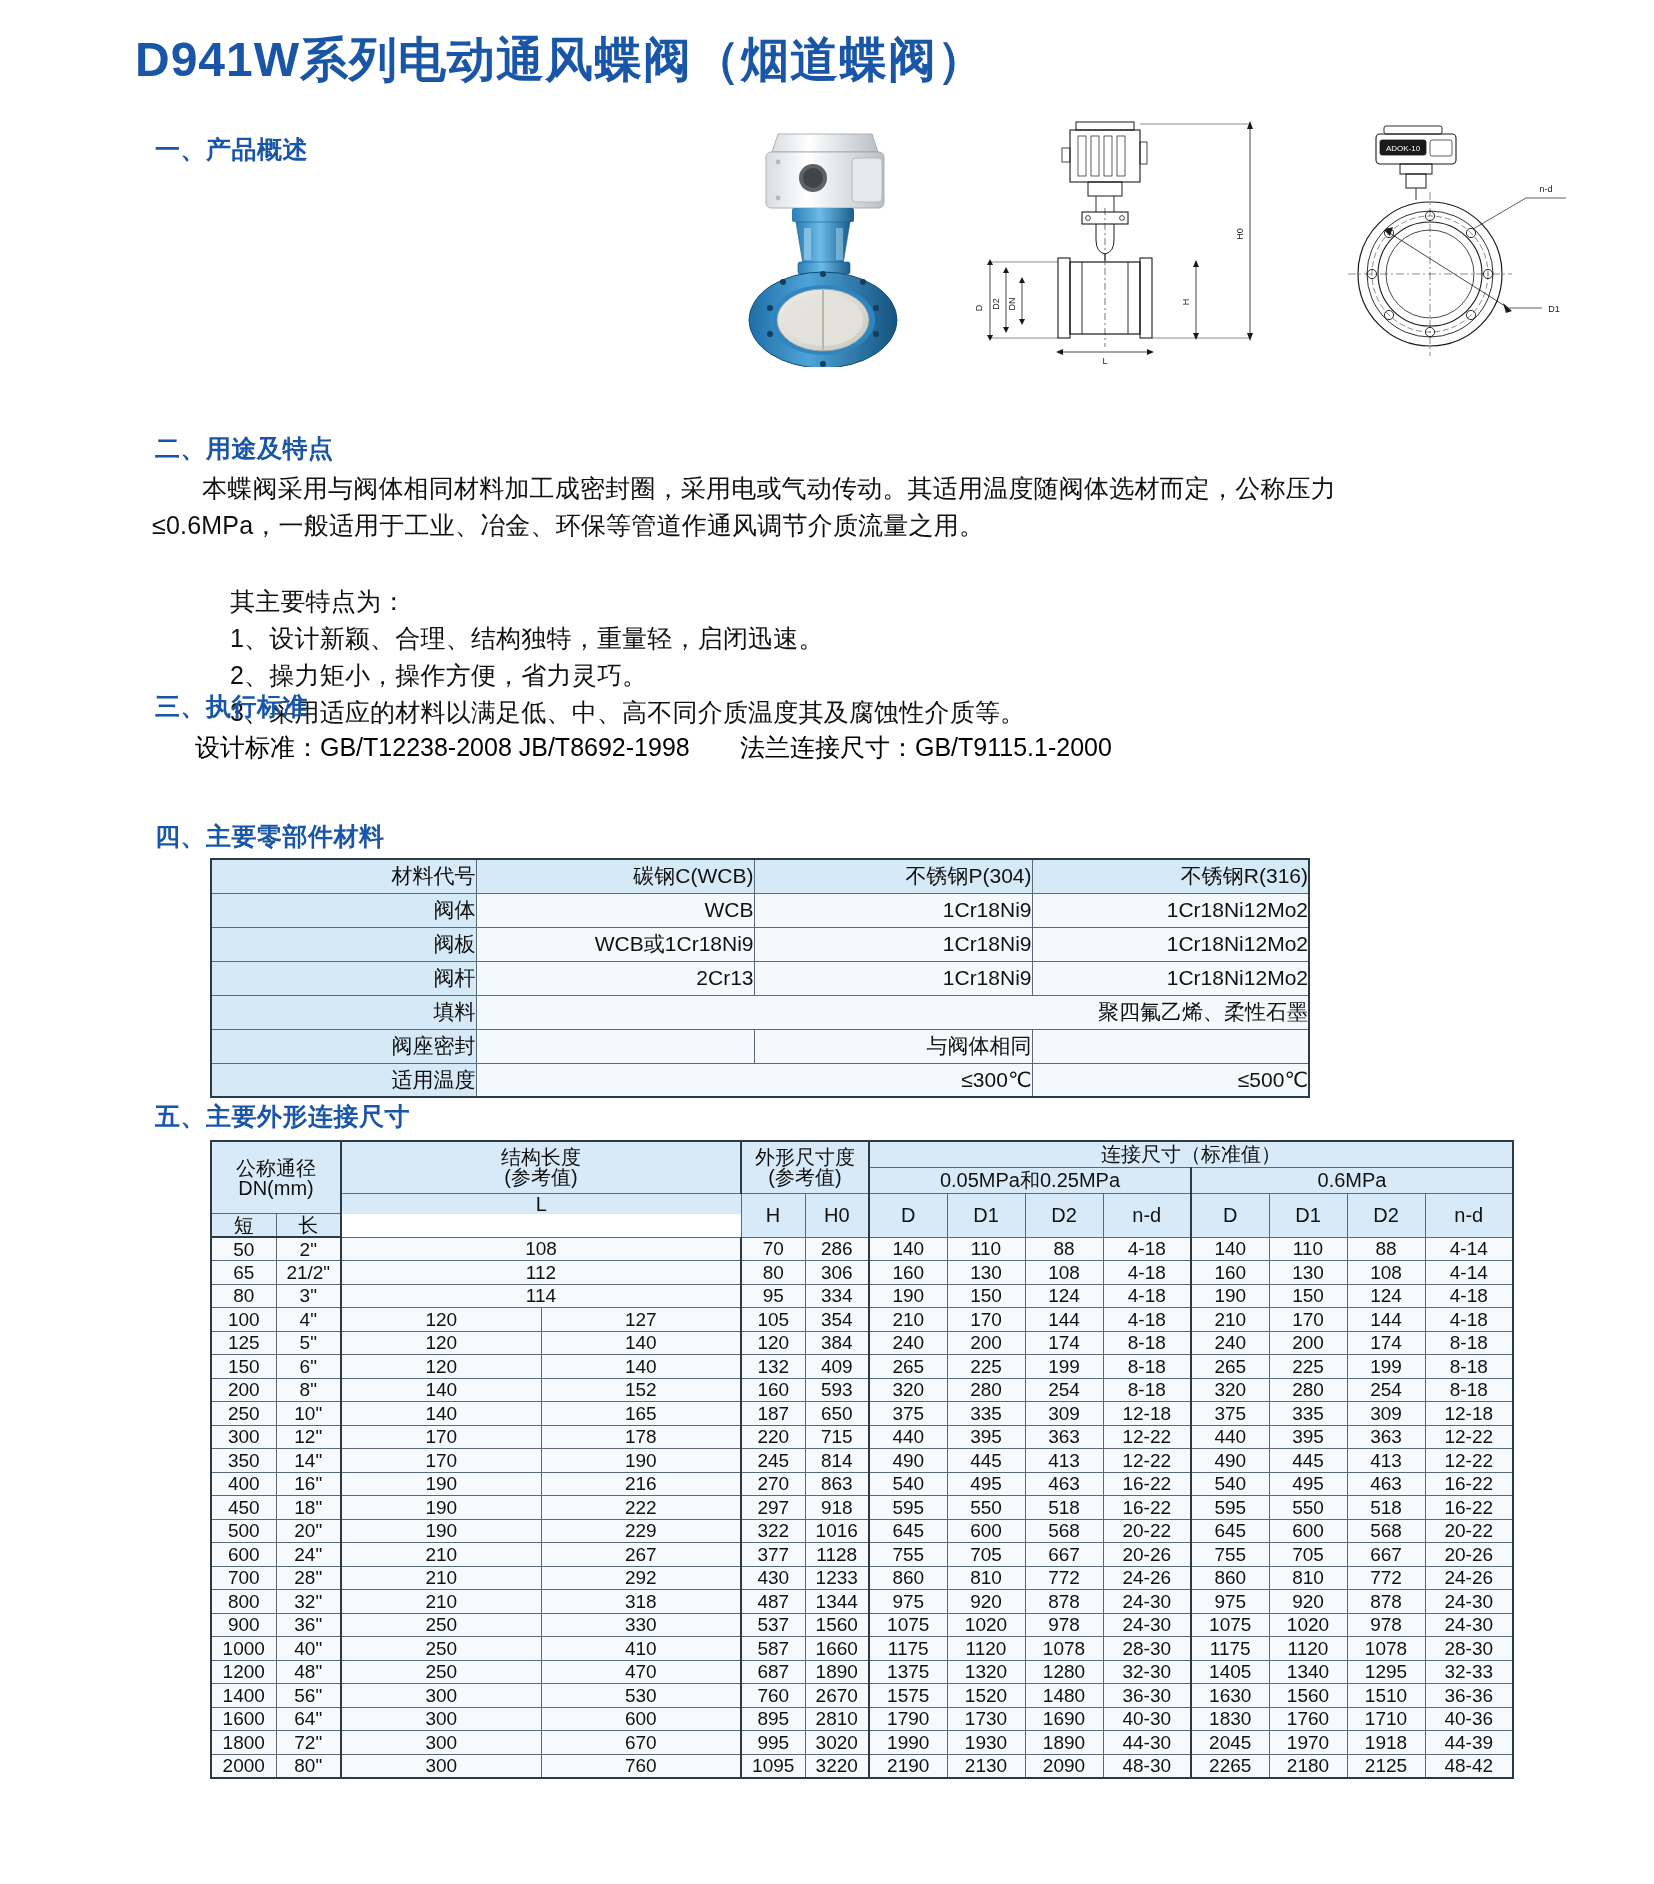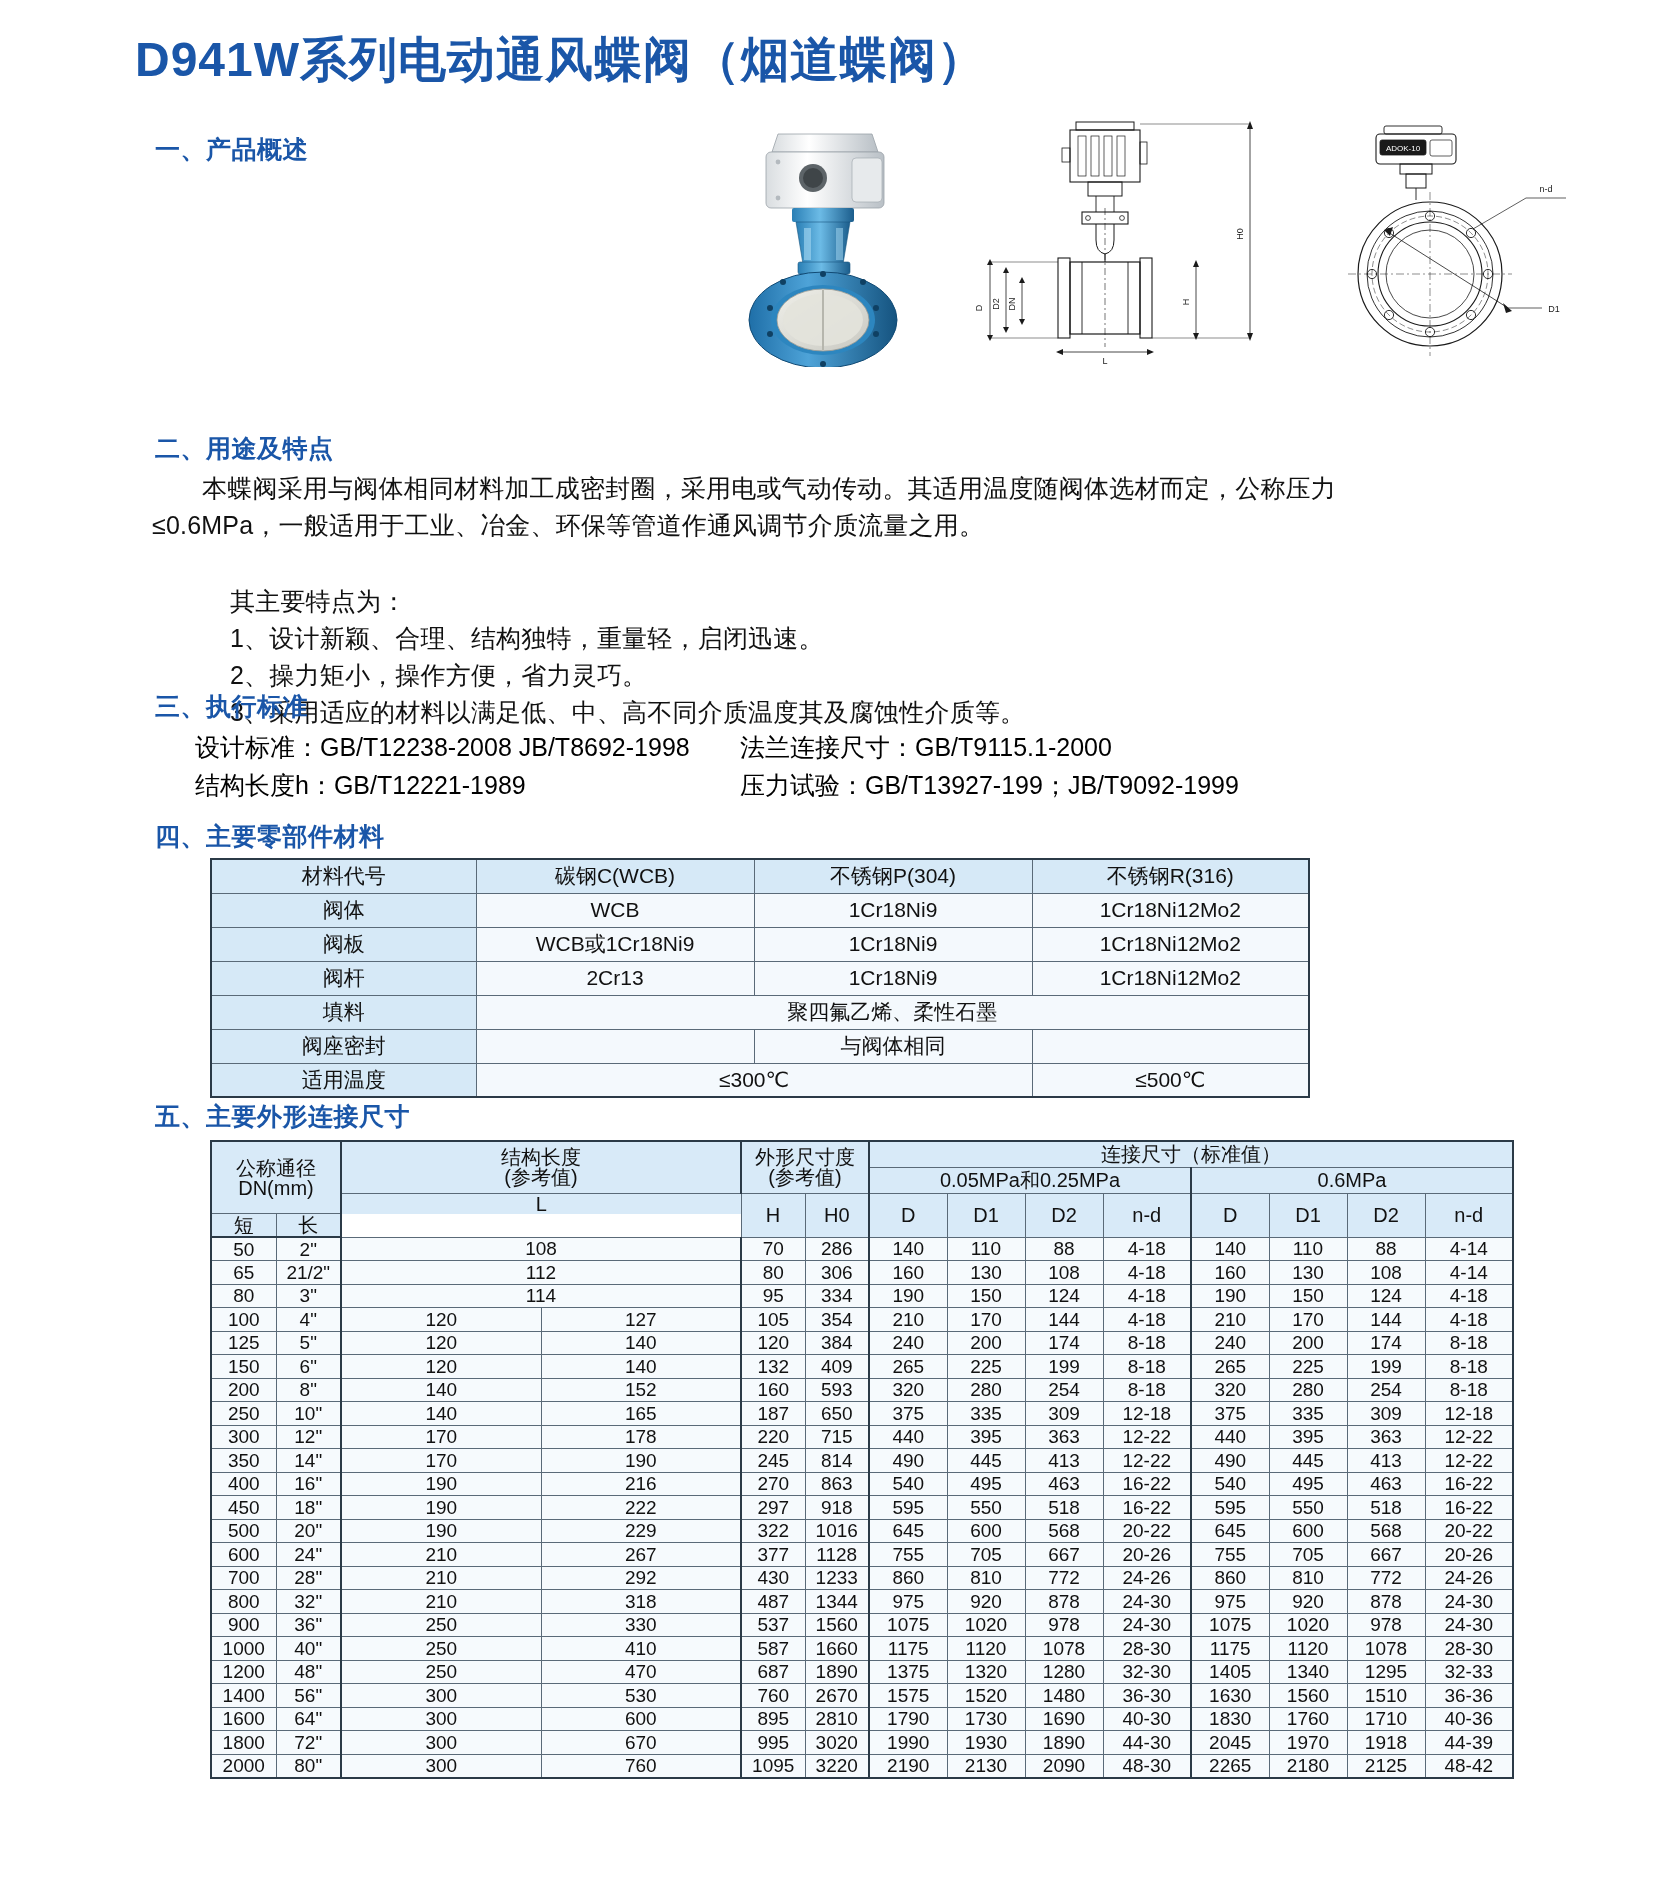--- a/index.html
+++ b/index.html
@@ -80,21 +80,21 @@
   
   table { border-collapse: collapse; width: 100%; }
   td, th {
     border: 1px solid #5a6a78;
     text-align: center;
     font-weight: normal;
     font-size: 20px;
     padding: 0;
     color: #111;
   }
-  .mat-table td { height: 34px; font-size: 21px; background: #f4f9fd; }
+  .mat-table td { height: 34px; font-size: 21px; background: #f4f9fd; text-align: right; }
   .mat-table td.lbl { background: #d6e9f7; }
   .mat-table tr.hdr td { background: #d6e9f7; }
   .mat-table tr.hdr td.lbl { background: #d6e9f7; }
 
   .dim-table td { height: 23.5px; font-size: 19px; background: #f6fafd; line-height: 1; }
   .dim-table thead td { background: #d8eaf8; font-size: 20px; }
   .dim-table .thick-r { border-right: 2px solid #2b3a47; }
   .dim-table .thick-b { border-bottom: 2px solid #2b3a47; }
   .outer { border: 2px solid #2b3a47; }
 
@@ -290,24 +290,20 @@
     <div class="body-text">2、操力矩小，操作方便，省力灵巧。</div>
     <div class="body-text">3、采用适应的材料以满足低、中、高不同介质温度其及腐蚀性介质等。</div>
   </div>
 
   <div class="sec-head std-head">三、执行标准</div>
   <div class="std-body">
     <div class="std-line">
       <div class="c1 nowrap">设计标准：GB/T12238-2008 JB/T8692-1998</div>
       <div class="nowrap">法兰连接尺寸：GB/T9115.1-2000</div>
     </div>
-    <div class="std-line">
-      <div class="c1 nowrap">结构长度h：GB/T12221-1989</div>
-      <div class="nowrap">压力试验：GB/T13927-199；JB/T9092-1999</div>
-    </div>
   </div>
 
   <div class="sec-head mat-head">四、主要零部件材料</div>
   <div class="mat-table-wrap">
     <table class="mat-table outer">
       <tbody>
         <tr class="hdr">
           <td class="lbl" style="width:265px">材料代号</td>
           <td style="width:278px">碳钢C(WCB)</td>
           <td style="width:278px">不锈钢P(304)</td>

